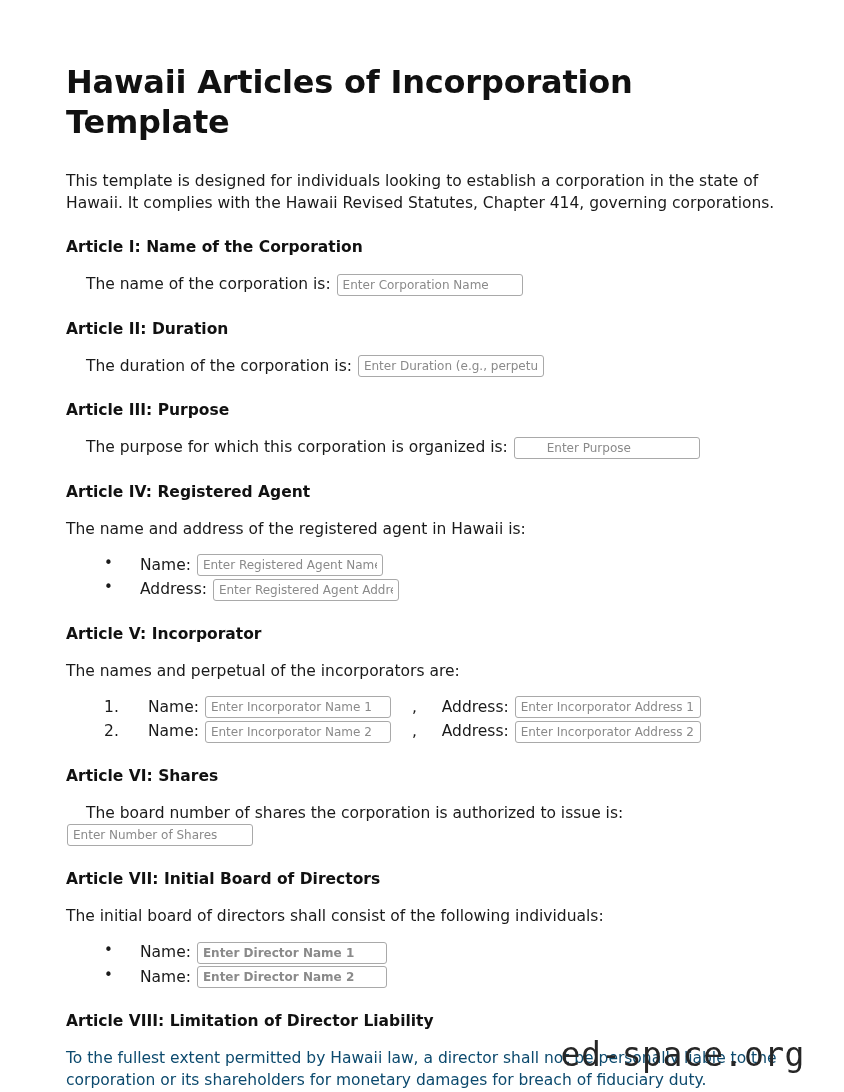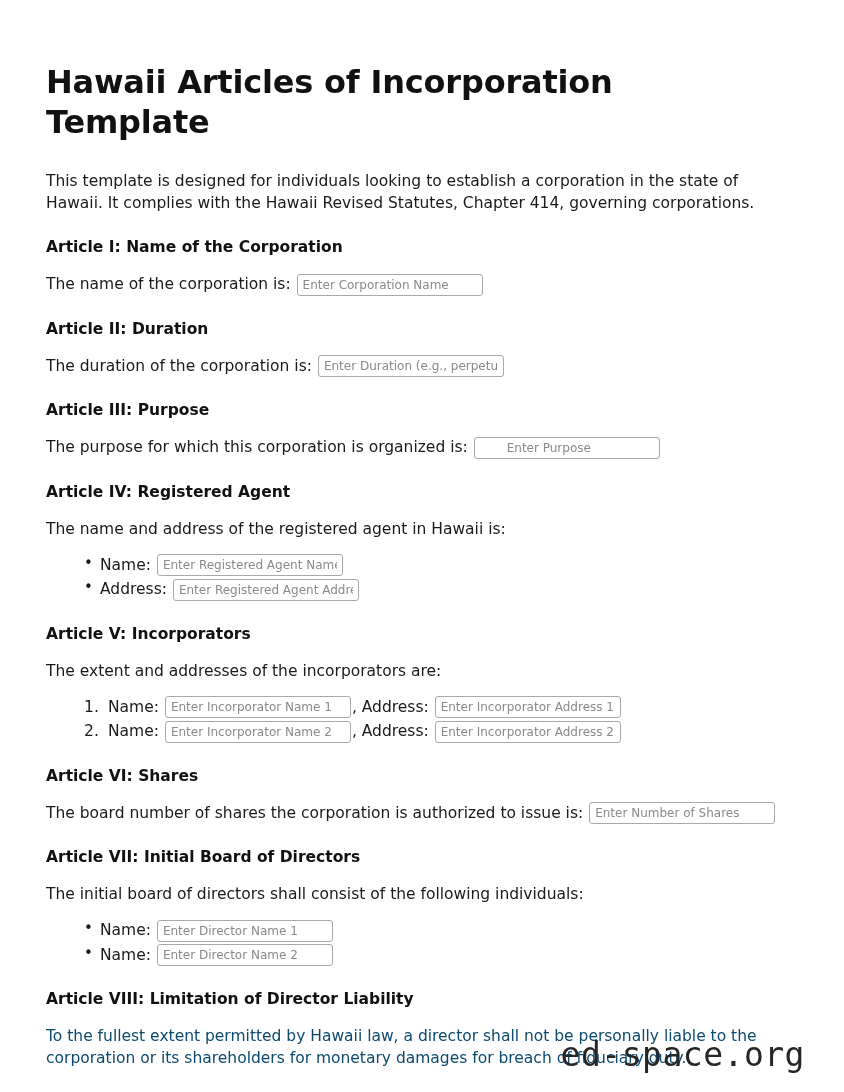--- a/index.html
+++ b/index.html
@@ -1,15 +1,15 @@
 <!DOCTYPE html>
 <html><head>
 <meta charset="utf-8">
 <style>
-  * { box-sizing: border-box; }
+  * { box-sizing: border-box; margin-left: 20px; }
   html, body {
     margin: 0;
     padding: 0;
     background: #ffffff;
   }
   body {
     width: 844px;
     height: 1092px;
     font-family: "DejaVu Sans", "Liberation Sans", sans-serif;
     color: #1a1a1a;
@@ -75,21 +75,21 @@
     margin: 0 1px;
   }
   .fld::placeholder { color: #8a8a8a; opacity: 1; }
   .w-corp  { width: 186px; }
   .w-dur   { width: 186px; }
   .w-purp  { width: 186px; padding-left: 32px; }
   .w-agent { width: 186px; }
   .w-inc-name { width: 186px; }
   .w-inc-addr { width: 186px; }
   .w-shares { width: 186px; }
-  .w-dir   { width: 176px; }
+  .w-dir   { width: 190px; font-weight: bold; }
 
   ul.bullets {
     margin: 14px 0 0 0;
     padding-left: 38px;
     list-style: none;
   }
   ul.bullets > li {
     font-size: 15.5px;
     line-height: 1.42;
     margin: 0 0 2px 0;
@@ -169,22 +169,22 @@
     <li>
       <span class="lbl">Name:</span>
       <input class="fld w-agent" type="text" placeholder="Enter Registered Agent Name" style="">
     </li>
     <li>
       <span class="lbl">Address:</span>
       <input class="fld w-agent" type="text" placeholder="Enter Registered Agent Address" style="">
     </li>
   </ul>
 
-  <h2 class="article-heading">Article V: Incorporators</h2>
-  <p class="article-line">The extent and addresses of the incorporators are:</p>
+  <h2 class="article-heading">Article V: Incorporator</h2>
+  <p class="article-line">The names and perpetual of the incorporators are:</p>
   <ol class="numbers">
     <li>
       <span class="lbl">Name:</span>
       <input class="fld w-inc-name" type="text" placeholder="Enter Incorporator Name 1" style=""><span>, </span>
       <span class="lbl">Address:</span>
       <input class="fld w-inc-addr" type="text" placeholder="Enter Incorporator Address 1" style="">
     </li>
     <li>
       <span class="lbl">Name:</span>
       <input class="fld w-inc-name" type="text" placeholder="Enter Incorporator Name 2" style=""><span>, </span>

